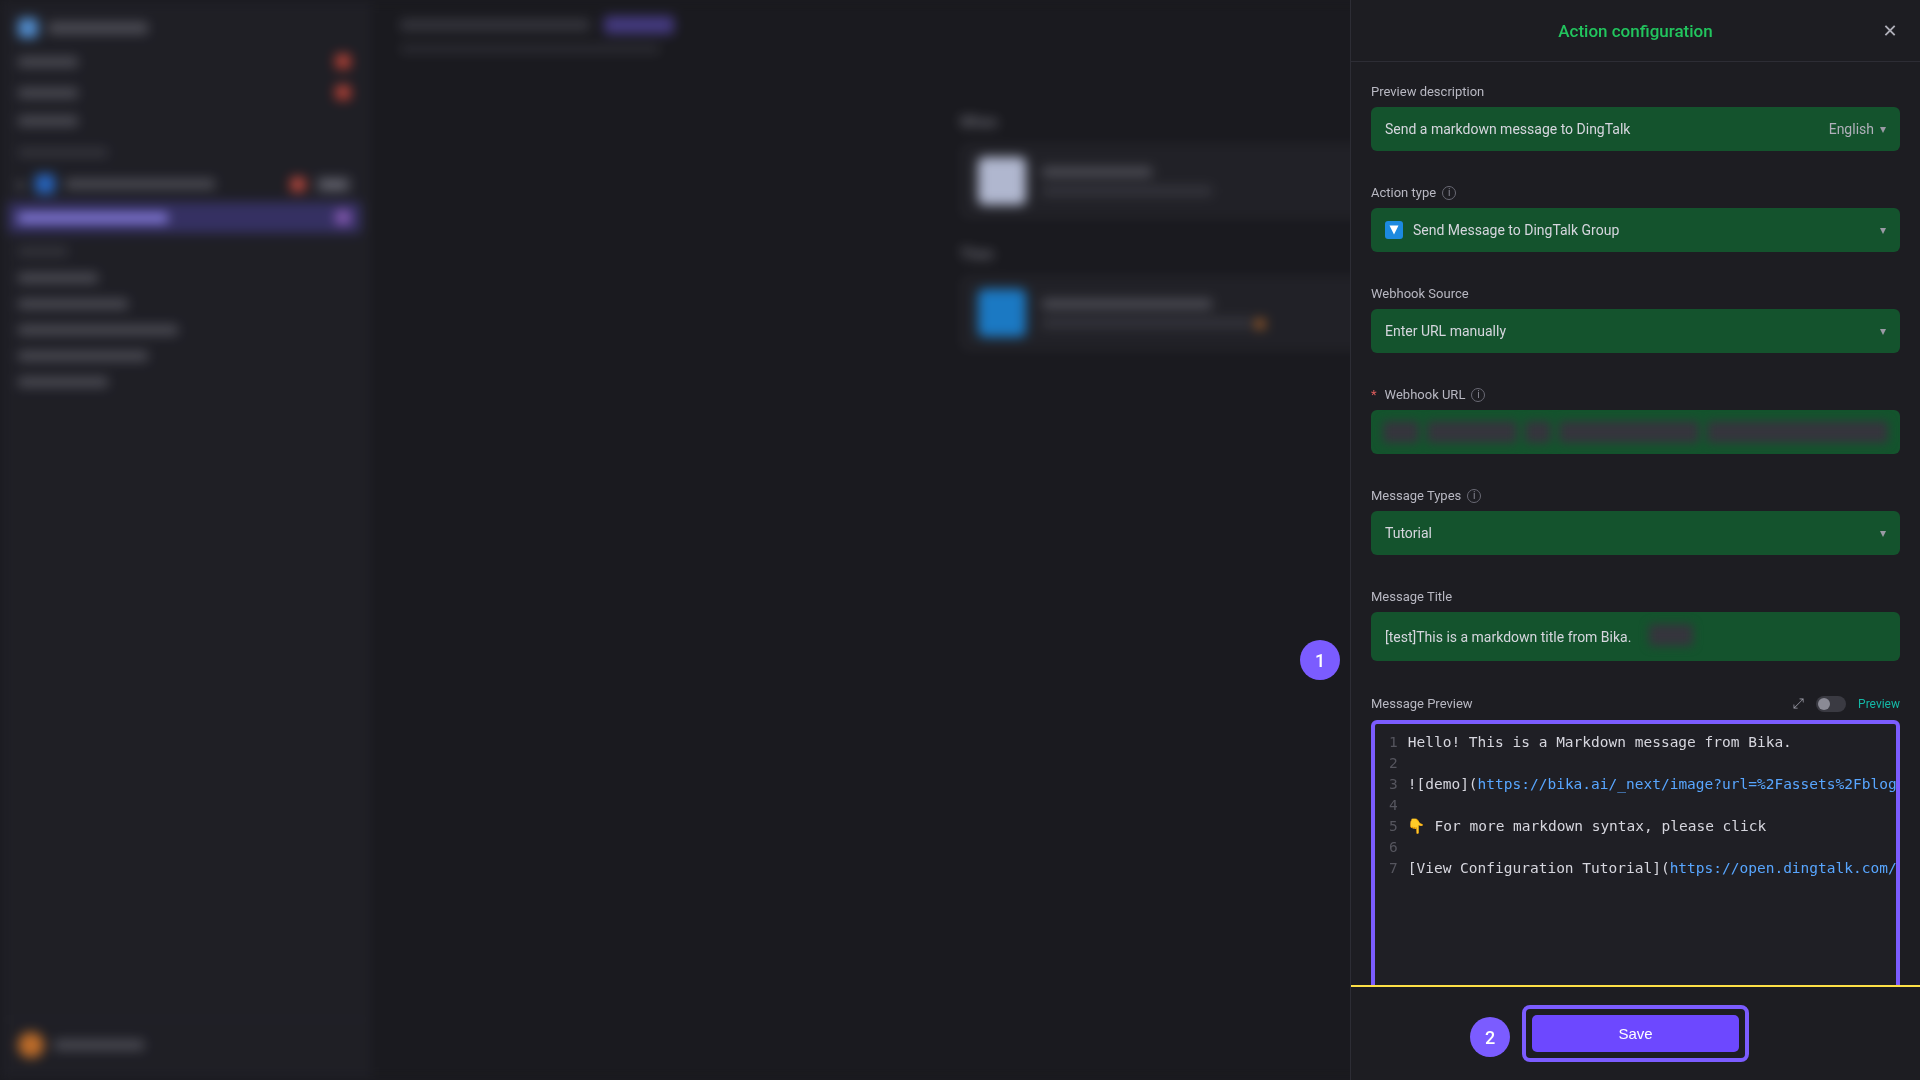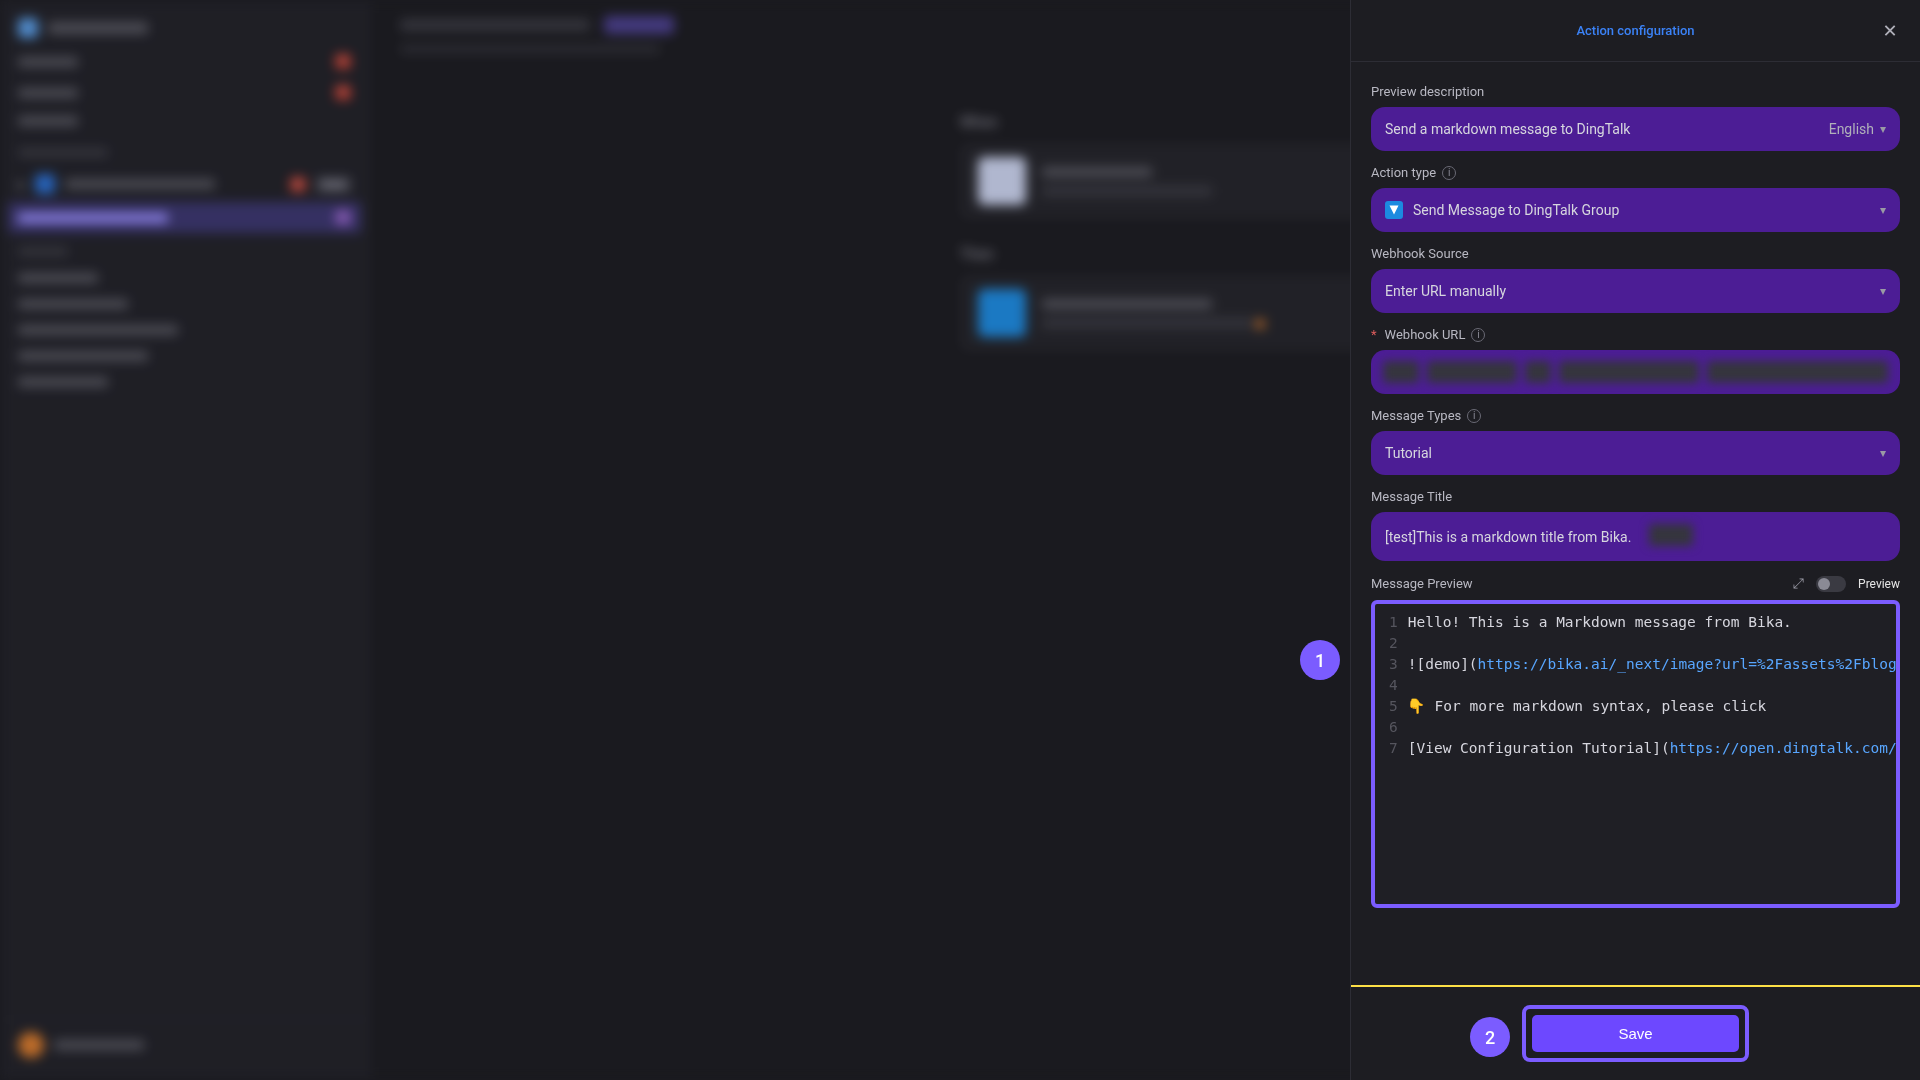--- a/index.html
+++ b/index.html
@@ -61,21 +61,21 @@
     display: flex;
     flex-direction: column;
     z-index: 20;
   }
   .panel-header {
     display: flex; align-items: center; justify-content: center;
     height: 62px;
     border-bottom: 1px solid #2d2d35;
     position: relative;
   }
-  .panel-title { font-size: 13px; font-weight: 500; color: #3b82f6; }
+  .panel-title { font-size: 17px; font-weight: 500; color: #22c55e; }
   .close-x {
     position: absolute; right: 18px; top: 50%; transform: translateY(-50%);
     width: 24px; height: 24px; display:flex; align-items:center; justify-content:center;
     color: #b0b0ba; cursor: pointer; font-size: 18px;
   }
   .panel-body {
     flex: 1; overflow-y: auto;
     padding: 22px 20px 20px 20px;
   }
   .field-label {
@@ -83,26 +83,26 @@
     margin-bottom: 8px;
     display: flex; align-items: center; gap: 6px;
   }
   .req { color:#e05d5d; margin-right:2px; }
   .info-ic {
     width:14px; height:14px; border:1px solid #6a6a75; border-radius:50%;
     display:inline-flex; align-items:center; justify-content:center;
     font-size:10px; color:#8a8a95;
   }
   .field-box {
-    background: #4c1d95;
-    border-radius: 14px;
+    background: #14532d;
+    border-radius: 6px;
     padding: 12px 14px;
     display: flex; align-items: center;
     font-size: 14px; color: #d6d6de;
-    margin-bottom: 14px;
+    margin-bottom: 34px;
     min-height: 44px;
   }
   .field-box.select { cursor: pointer; }
   .field-box .right { margin-left: auto; display:flex; align-items:center; gap:6px; color:#b0b0ba; }
   .chev { color:#9a9aa5; font-size:12px; }
   .dt-badge {
     width:18px; height:18px; background:#1c8ae0; border-radius:3px;
     display:inline-flex; align-items:center; justify-content:center;
     margin-right:10px; font-size:11px;
   }
@@ -112,21 +112,21 @@
   }
   .content-tools { display:flex; align-items:center; gap:12px; }
   .expand-ic { color:#9a9aa5; font-size:14px; cursor:pointer; }
   .toggle {
     width:30px; height:16px; background:#3a3a42; border-radius:8px; position:relative;
   }
   .toggle::after {
     content:""; position:absolute; left:2px; top:2px; width:12px; height:12px;
     background:#8a8a95; border-radius:50%;
   }
-  .preview-lbl { font-size:12px; color:#e5e5e5; }
+  .preview-lbl { font-size:12px; color:#14b8a6; }
 
   .blur-strip { filter: blur(5px); }
   .blur-chunks { display:flex; gap:8px; filter: blur(5px); }
   .chunk { background:#35353d; border-radius:3px; height:22px; }
 
   
   .code-wrap {
     border: 4px solid #7b5cff;
     border-radius: 6px;
     background: #1f1f25;

